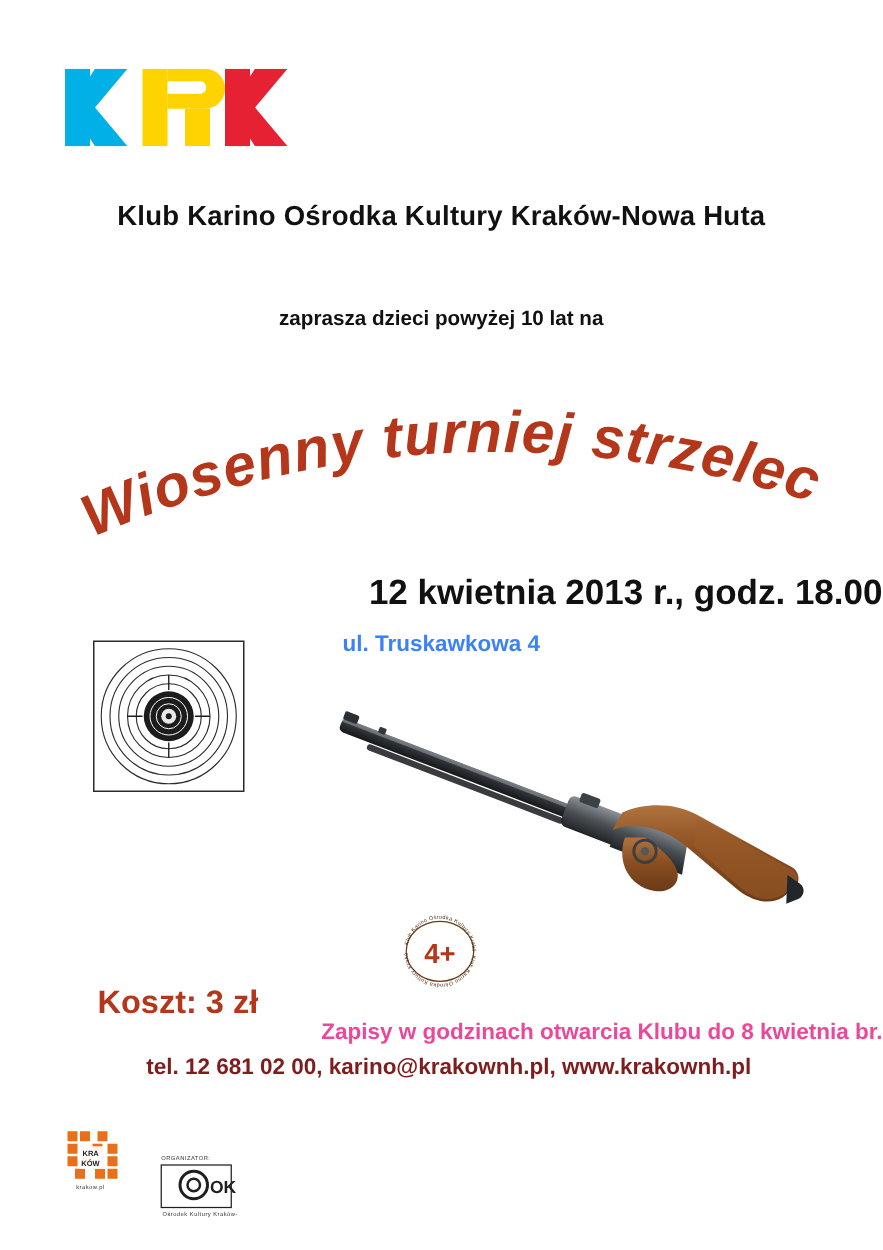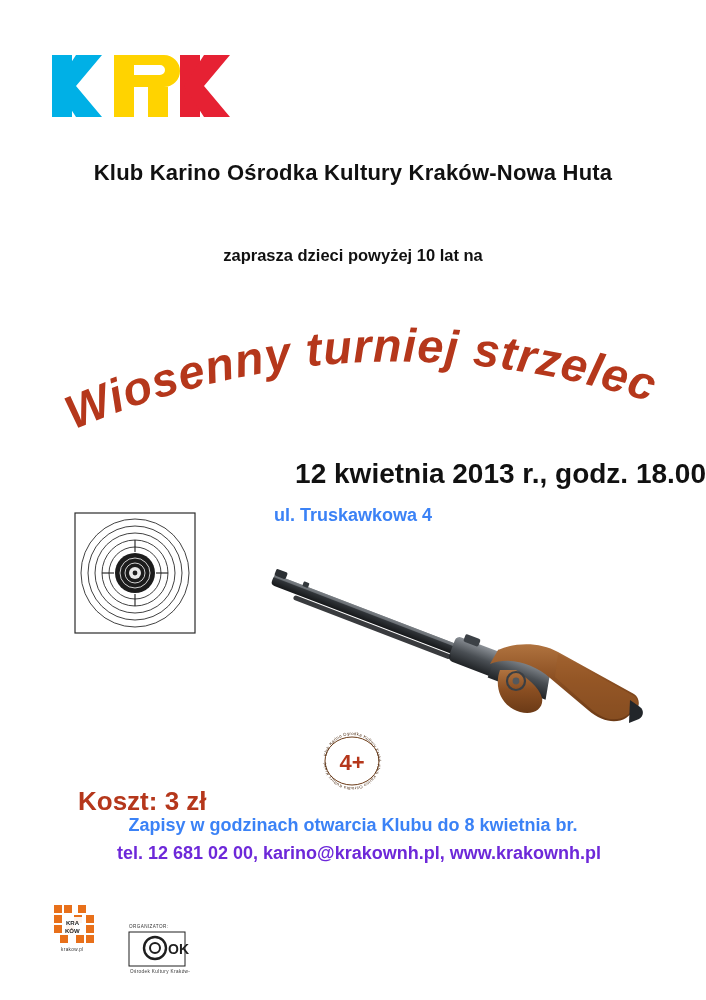--- a/index.html
+++ b/index.html
@@ -130,33 +130,33 @@
     width: 68px;
     height: 64px;
   }
   .badge-4plus svg { display: block; }
 
   
   .signup-line {
     position: absolute;
     left: 0; right: 0;
     top: 815px;
-    text-align: center;
+    text-align: right;
     font-size: 18px;
     font-weight: 600;
-    color: #3b82f6;
+    color: #ec4899;
   }
   .contact-line {
     position: absolute;
     left: 12px; right: 0;
     top: 843px;
     text-align: center;
     font-size: 18px;
     font-weight: 600;
-    color: #6d28d9;
+    color: #7f1d1d;
   }
 
   
   .krakow-logo {
     position: absolute;
     left: 52px;
     top: 903px;
     width: 62px;
     height: 52px;
   }

